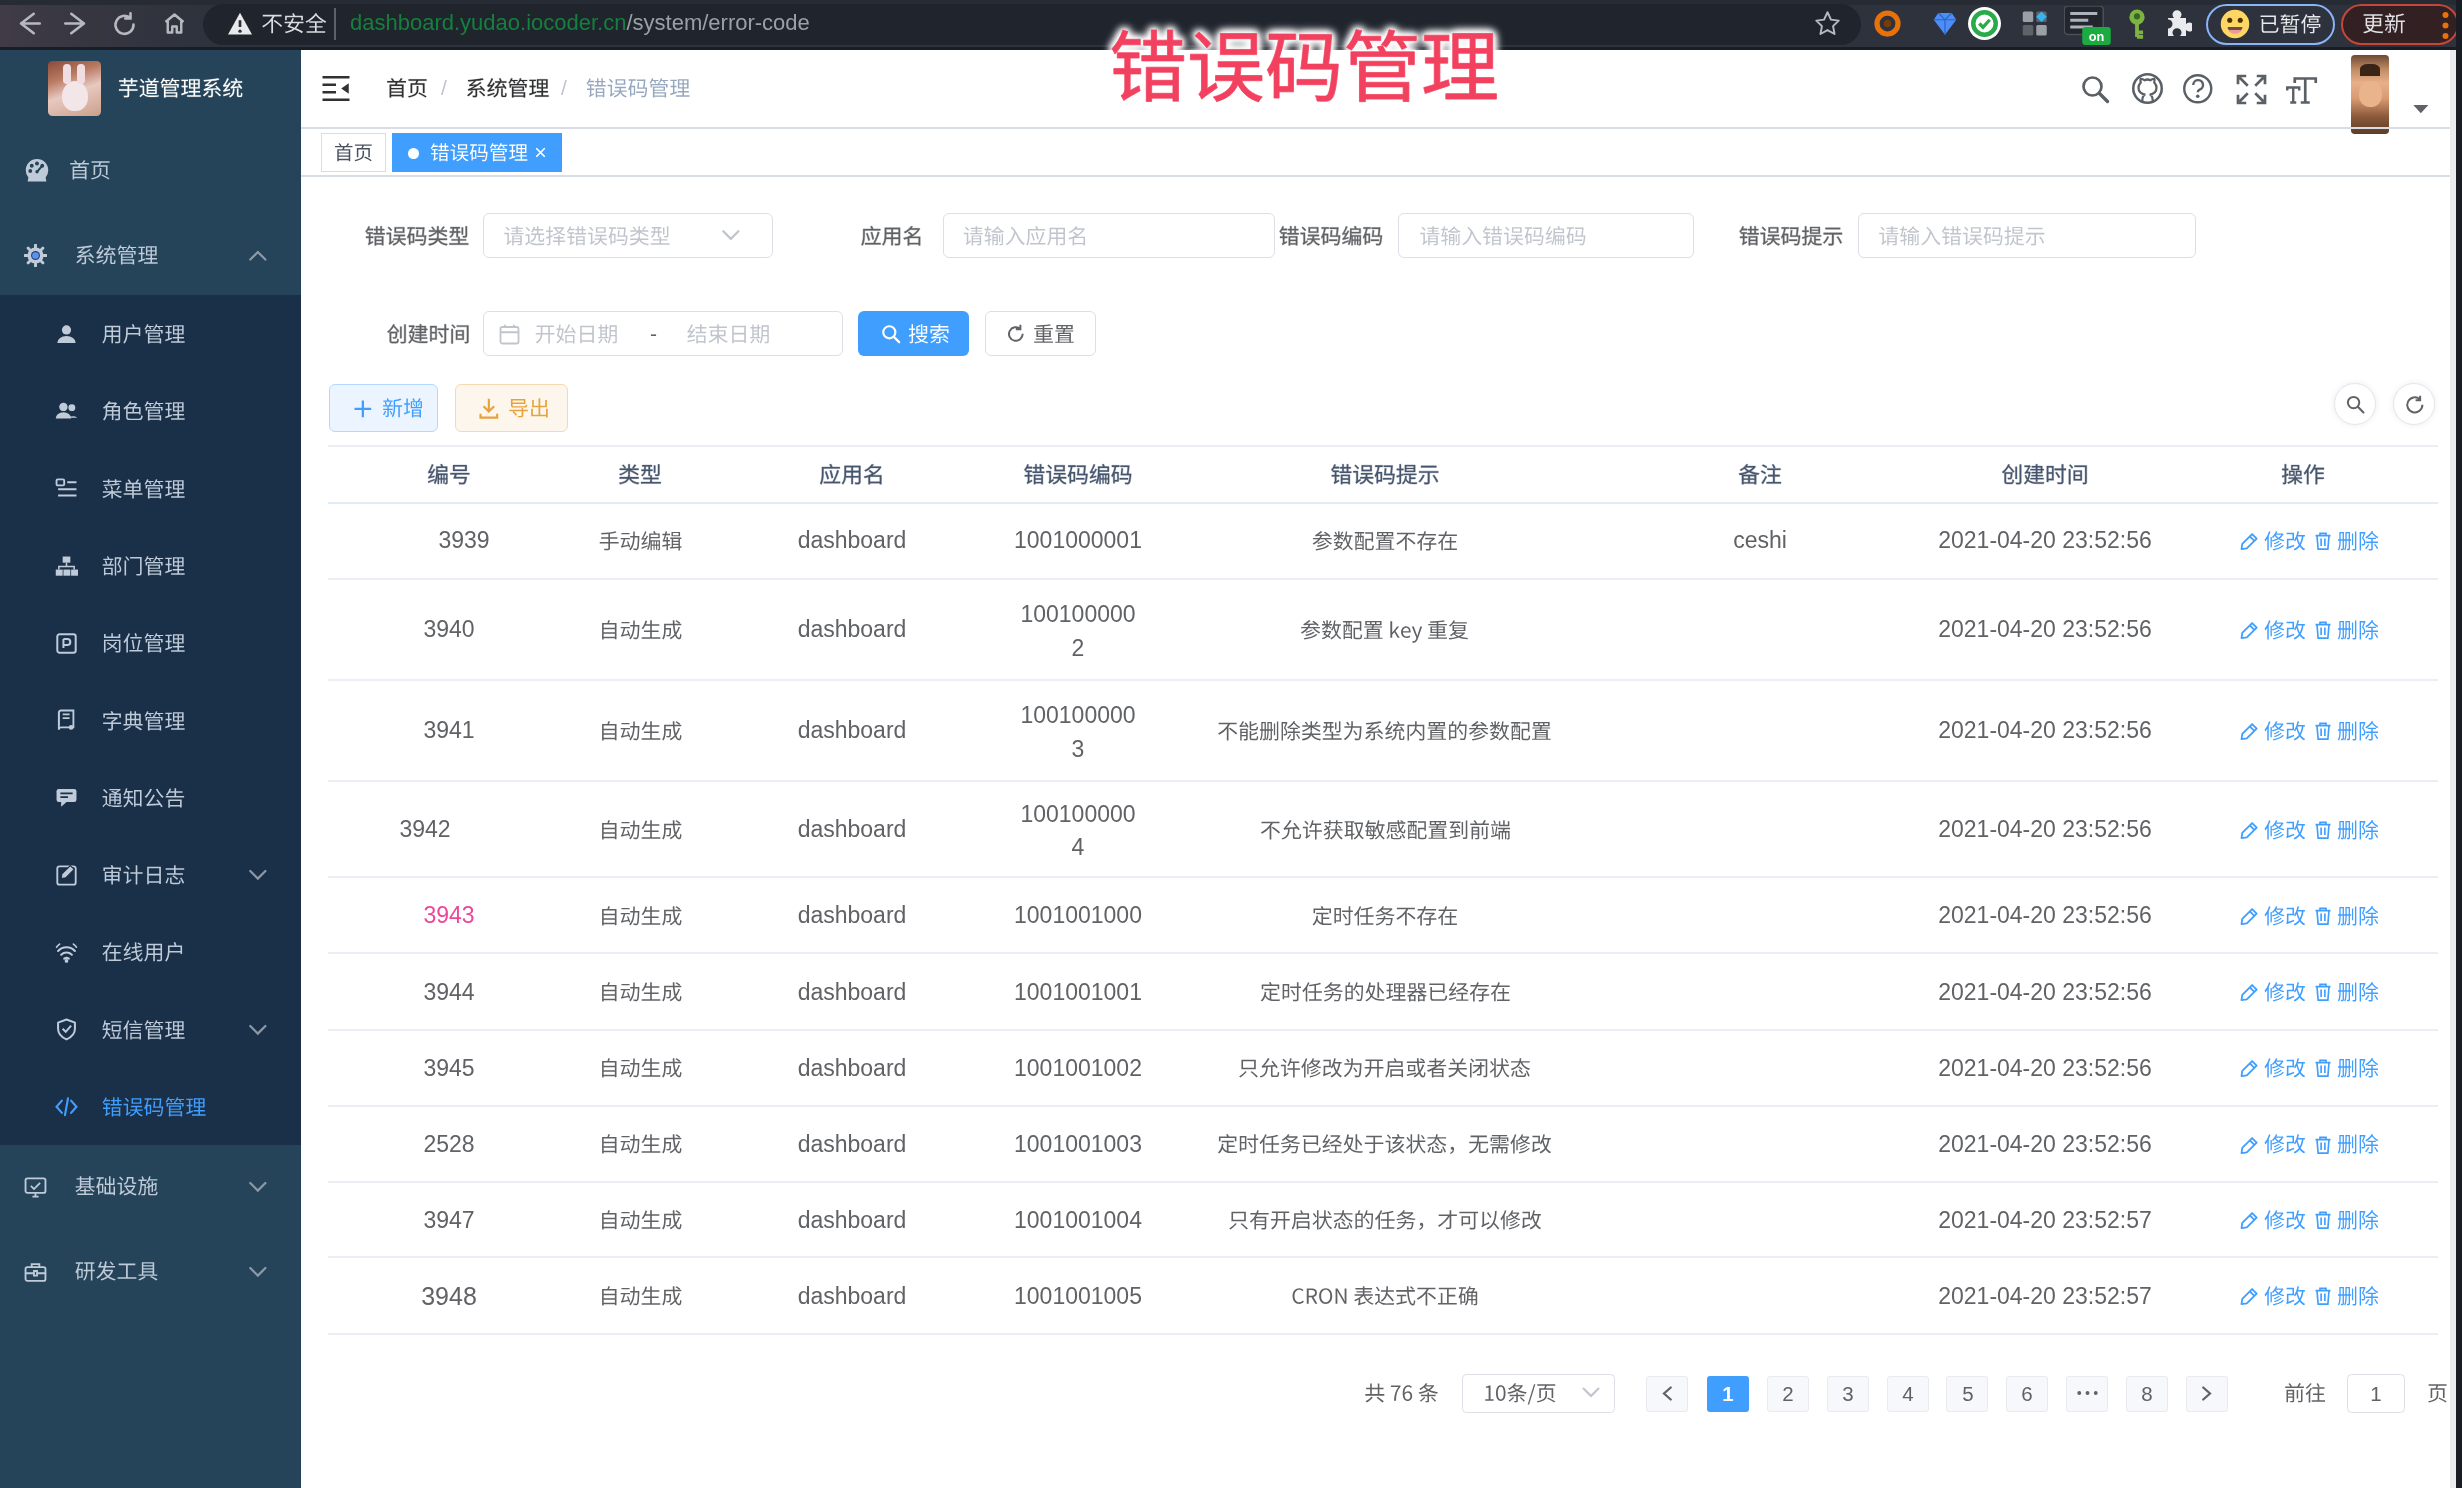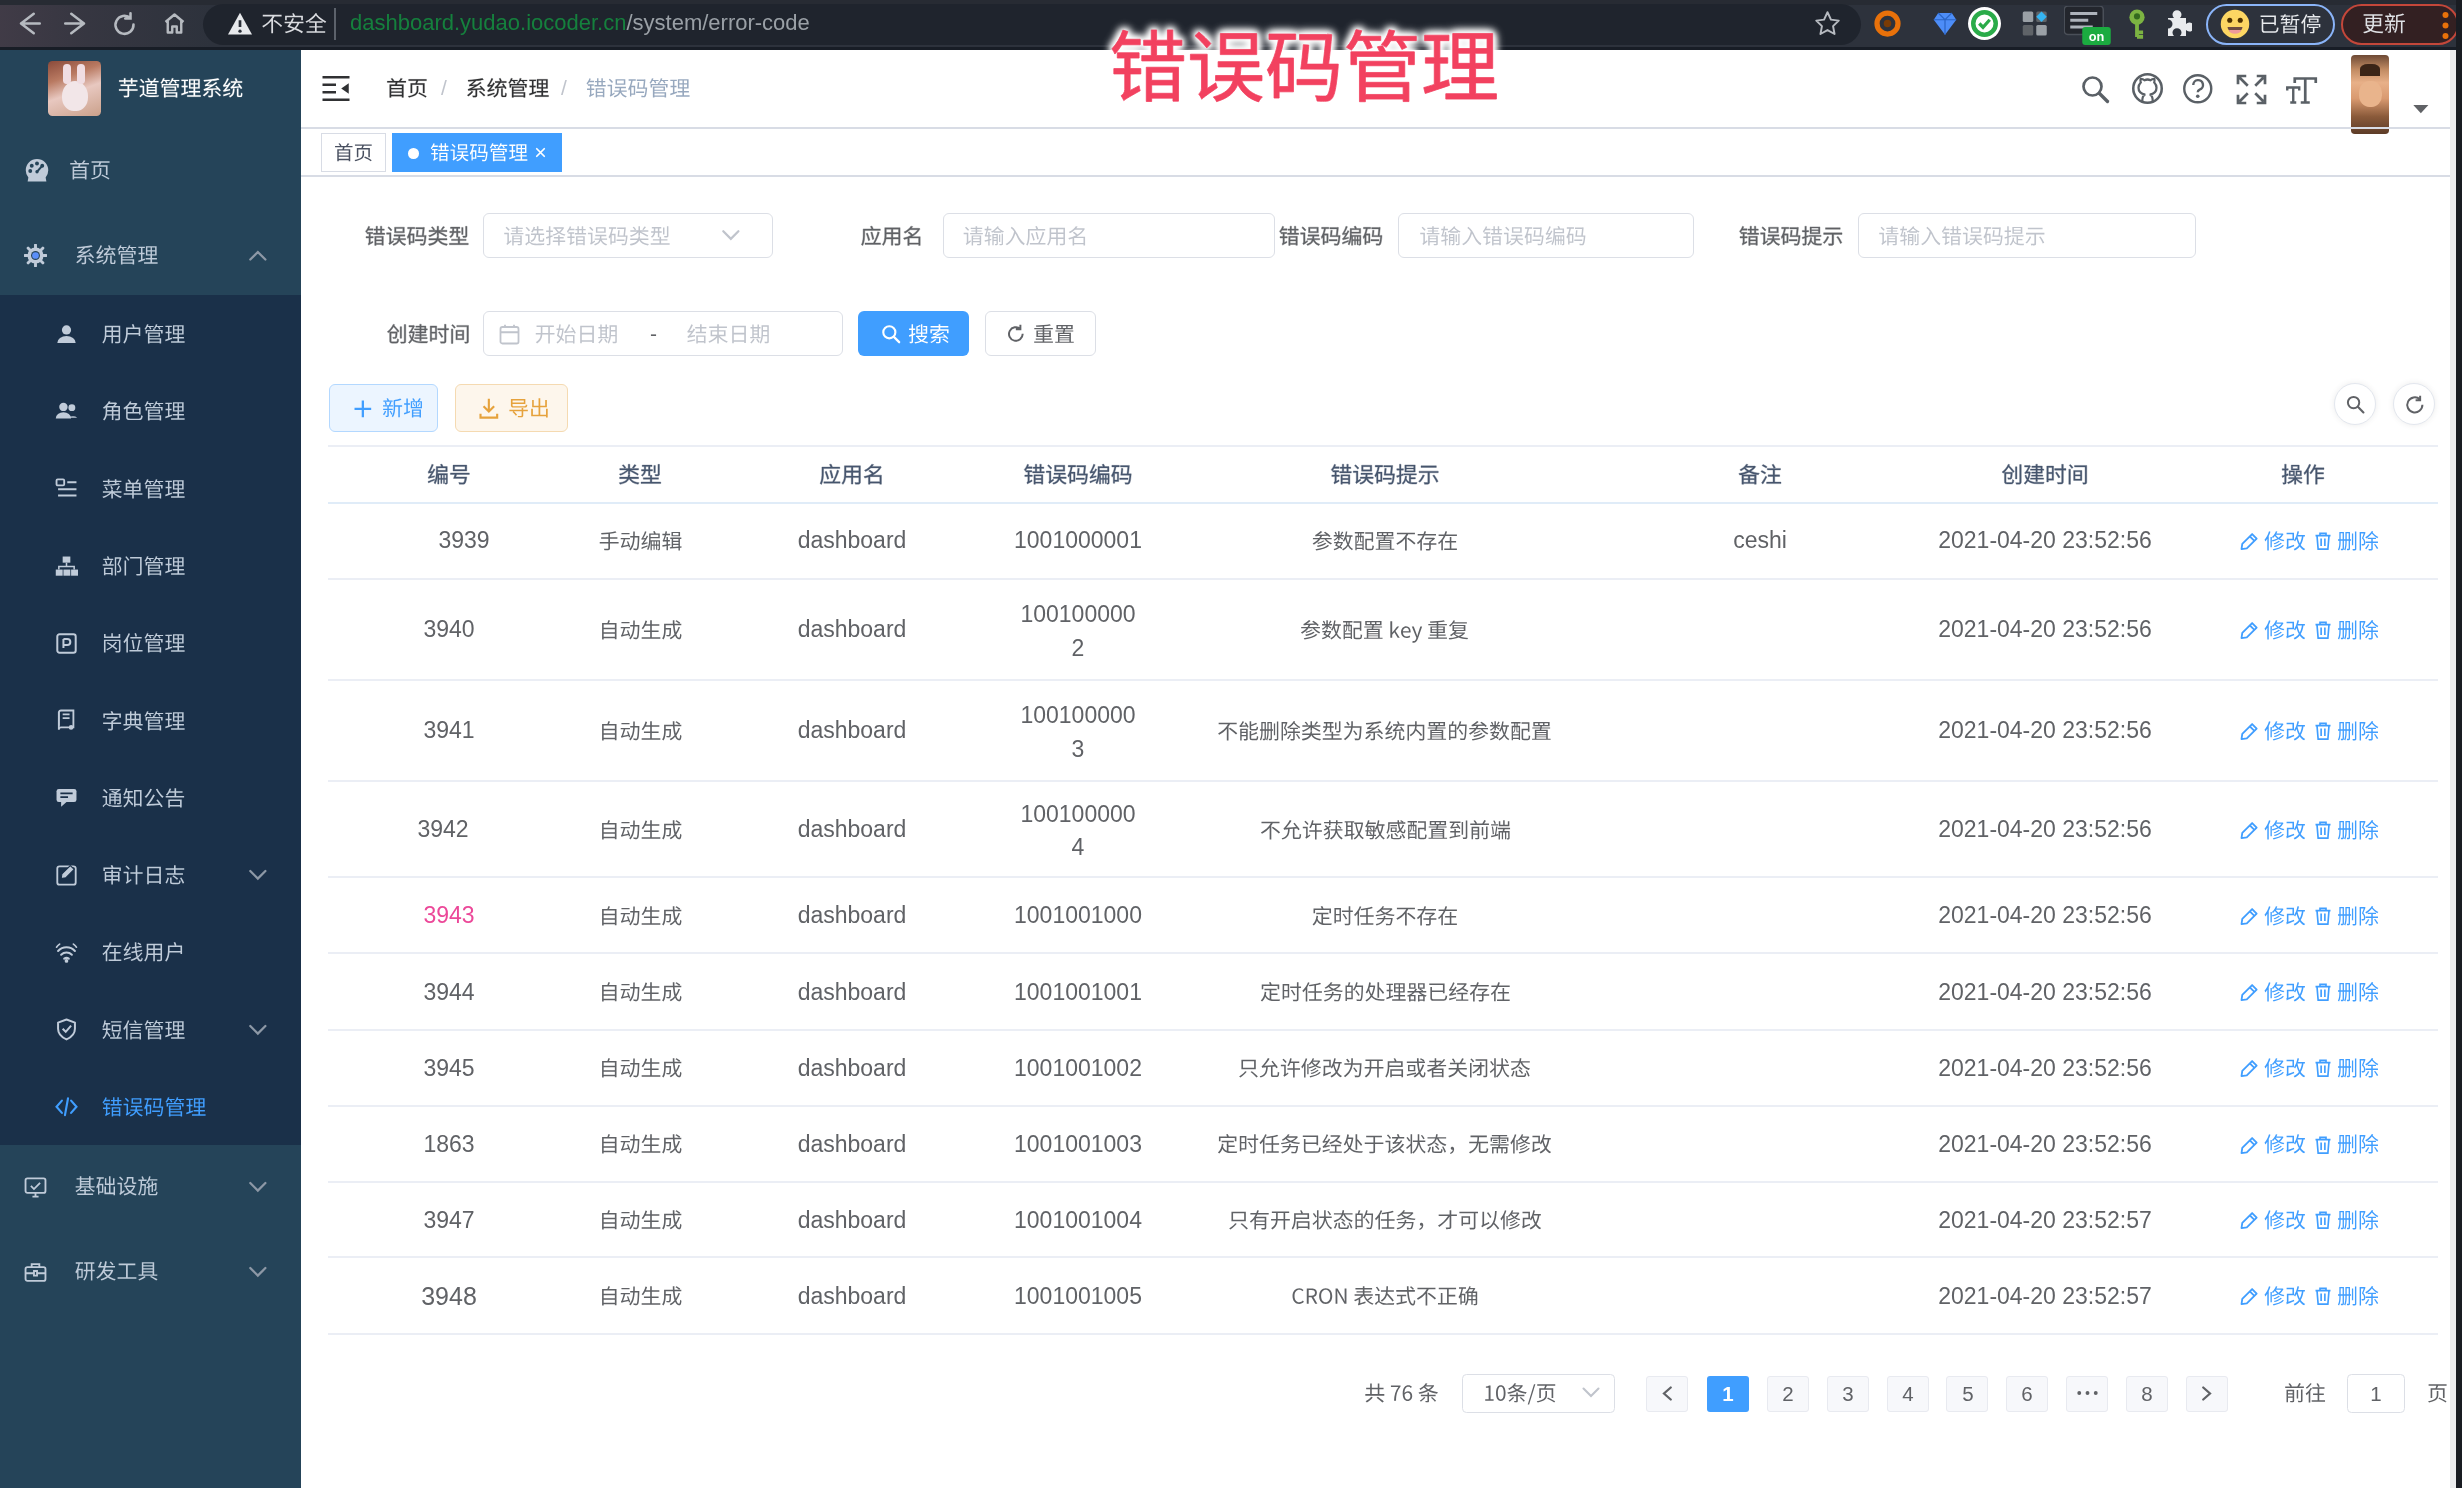--- a/index.html
+++ b/index.html
@@ -781,21 +781,21 @@
     <svg style="position:absolute;left:2314px;top:721px;" width="18" height="19.7" viewBox="0 0 24 26" fill="none">
       <path d="M2 6 H22 M8 6 V3 H16 V6 M4 6 L5.5 24 H18.5 L20 6 M9.5 10 V20 M14.5 10 V20" stroke="#409eff" stroke-width="2.2" fill="none"></path>
     </svg>
     <svg width="42" height="23" style="position:absolute;left:2337px;top:721px;overflow:visible;" class="" viewBox="0 0 56 30.7969">
       <g transform="translate(0,23.80) scale(0.02800,-0.02800)" fill="#409eff">
         <use href="#g5220" xlink:href="#g5220" x="0"></use>
         <use href="#g9664" xlink:href="#g9664" x="1000"></use>
       </g>
     </svg>
     <div style="position:absolute;left:328px;top:876px;width:2110px;height:1.5px;background:#ebeef5"></div>
-    <div style="position:absolute;left:443px;transform:translateX(-50%);top:816px;font-size:23px;line-height:27px;color:#606266;font-weight:400;white-space:nowrap;">3942</div>
+    <div style="position:absolute;left:425px;transform:translateX(-50%);top:816px;font-size:23px;line-height:27px;color:#606266;font-weight:400;white-space:nowrap;">3942</div>
     <svg width="85" height="23" style="position:absolute;left:598px;top:820px;overflow:visible;" class="" viewBox="0 0 112 30.7969">
       <g transform="translate(0,23.80) scale(0.02800,-0.02800)" fill="#606266">
         <use href="#g81ea" xlink:href="#g81ea" x="0"></use>
         <use href="#g52a8" xlink:href="#g52a8" x="1000"></use>
         <use href="#g751f" xlink:href="#g751f" x="2000"></use>
         <use href="#g6210" xlink:href="#g6210" x="3000"></use>
       </g>
     </svg>
     <div style="position:absolute;left:852px;transform:translateX(-50%);top:816px;font-size:23px;line-height:27px;color:#606266;font-weight:400;white-space:nowrap;">dashboard</div>
     <div style="position:absolute;left:1078px;transform:translateX(-50%);top:801px;font-size:23px;line-height:27px;color:#606266;font-weight:400;white-space:nowrap;">100100000</div>
@@ -971,21 +971,21 @@
     <svg style="position:absolute;left:2314px;top:1058px;" width="18" height="19.7" viewBox="0 0 24 26" fill="none">
       <path d="M2 6 H22 M8 6 V3 H16 V6 M4 6 L5.5 24 H18.5 L20 6 M9.5 10 V20 M14.5 10 V20" stroke="#409eff" stroke-width="2.2" fill="none"></path>
     </svg>
     <svg width="42" height="23" style="position:absolute;left:2337px;top:1058px;overflow:visible;" class="" viewBox="0 0 56 30.7969">
       <g transform="translate(0,23.80) scale(0.02800,-0.02800)" fill="#409eff">
         <use href="#g5220" xlink:href="#g5220" x="0"></use>
         <use href="#g9664" xlink:href="#g9664" x="1000"></use>
       </g>
     </svg>
     <div style="position:absolute;left:328px;top:1181px;width:2110px;height:1.5px;background:#ebeef5"></div>
-    <div style="position:absolute;left:449px;transform:translateX(-50%);top:1131px;font-size:23px;line-height:27px;color:#606266;font-weight:400;white-space:nowrap;">1863</div>
+    <div style="position:absolute;left:449px;transform:translateX(-50%);top:1131px;font-size:23px;line-height:27px;color:#606266;font-weight:400;white-space:nowrap;">2528</div>
     <svg width="85" height="23" style="position:absolute;left:598px;top:1134px;overflow:visible;" class="" viewBox="0 0 112 30.7969">
       <g transform="translate(0,23.80) scale(0.02800,-0.02800)" fill="#606266">
         <use href="#g81ea" xlink:href="#g81ea" x="0"></use>
         <use href="#g52a8" xlink:href="#g52a8" x="1000"></use>
         <use href="#g751f" xlink:href="#g751f" x="2000"></use>
         <use href="#g6210" xlink:href="#g6210" x="3000"></use>
       </g>
     </svg>
     <div style="position:absolute;left:852px;transform:translateX(-50%);top:1131px;font-size:23px;line-height:27px;color:#606266;font-weight:400;white-space:nowrap;">dashboard</div>
     <div style="position:absolute;left:1078px;transform:translateX(-50%);top:1131px;font-size:23px;line-height:27px;color:#606266;font-weight:400;white-space:nowrap;">1001001003</div>

